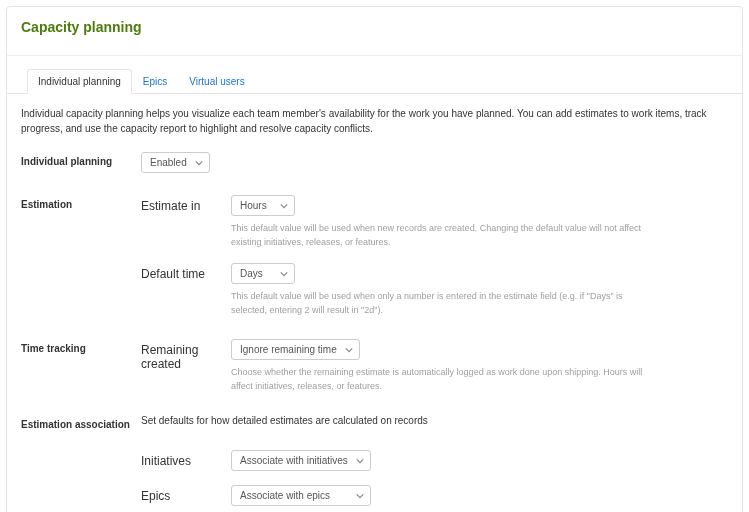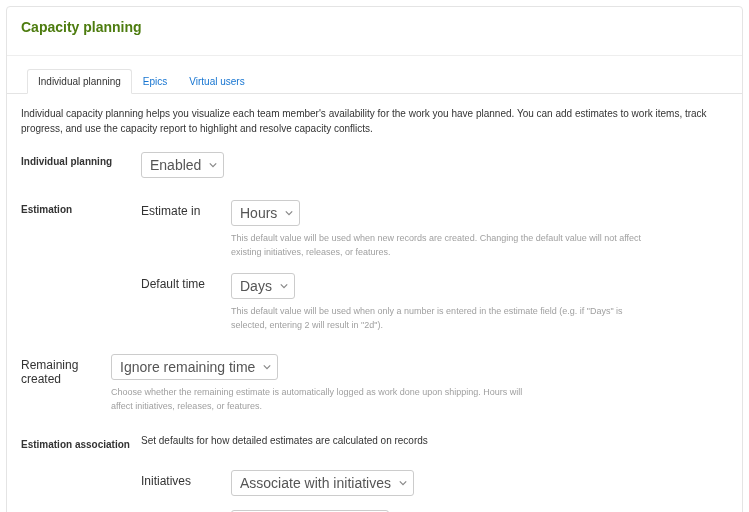--- a/index.html
+++ b/index.html
@@ -76,21 +76,21 @@
   }
   .col-control {
     flex: 1;
   }
   .select {
     display: inline-flex;
     align-items: center;
     justify-content: space-between;
     border: 1px solid #ccc;
     border-radius: 3px;
-    font-size: 14px;
+    font-size: 10px;
     color: #555;
     padding: 4px 6px 4px 8px;
     background: #fff;
     cursor: pointer;
     min-width: 60px;
   }
   .select.w-md { min-width: 64px; }
   .select.w-lg { min-width: 140px; }
   .select .chev {
     margin-left: 8px;
@@ -168,20 +168,21 @@
             <svg width="8" height="8" viewBox="0 0 10 10">
                 <path d="M1 3 L5 7 L9 3" stroke="#888" stroke-width="1.5" fill="none"></path>
               </svg>
           </span>
         </div>
         <div class="help">This default value will be used when only a number is entered in the estimate field (e.g. if "Days" is selected, entering 2 will result in "2d").</div>
       </div>
     </div>
 
     <div class="row spacer-top">
+      <div class="col-section">Time tracking</div>
       <div class="col-label">Remaining created</div>
       <div class="col-control">
         <div class="select">
           <span>Ignore remaining time</span>
           <span class="chev">
             <svg width="8" height="8" viewBox="0 0 10 10">
                 <path d="M1 3 L5 7 L9 3" stroke="#888" stroke-width="1.5" fill="none"></path>
               </svg>
           </span>
         </div>

